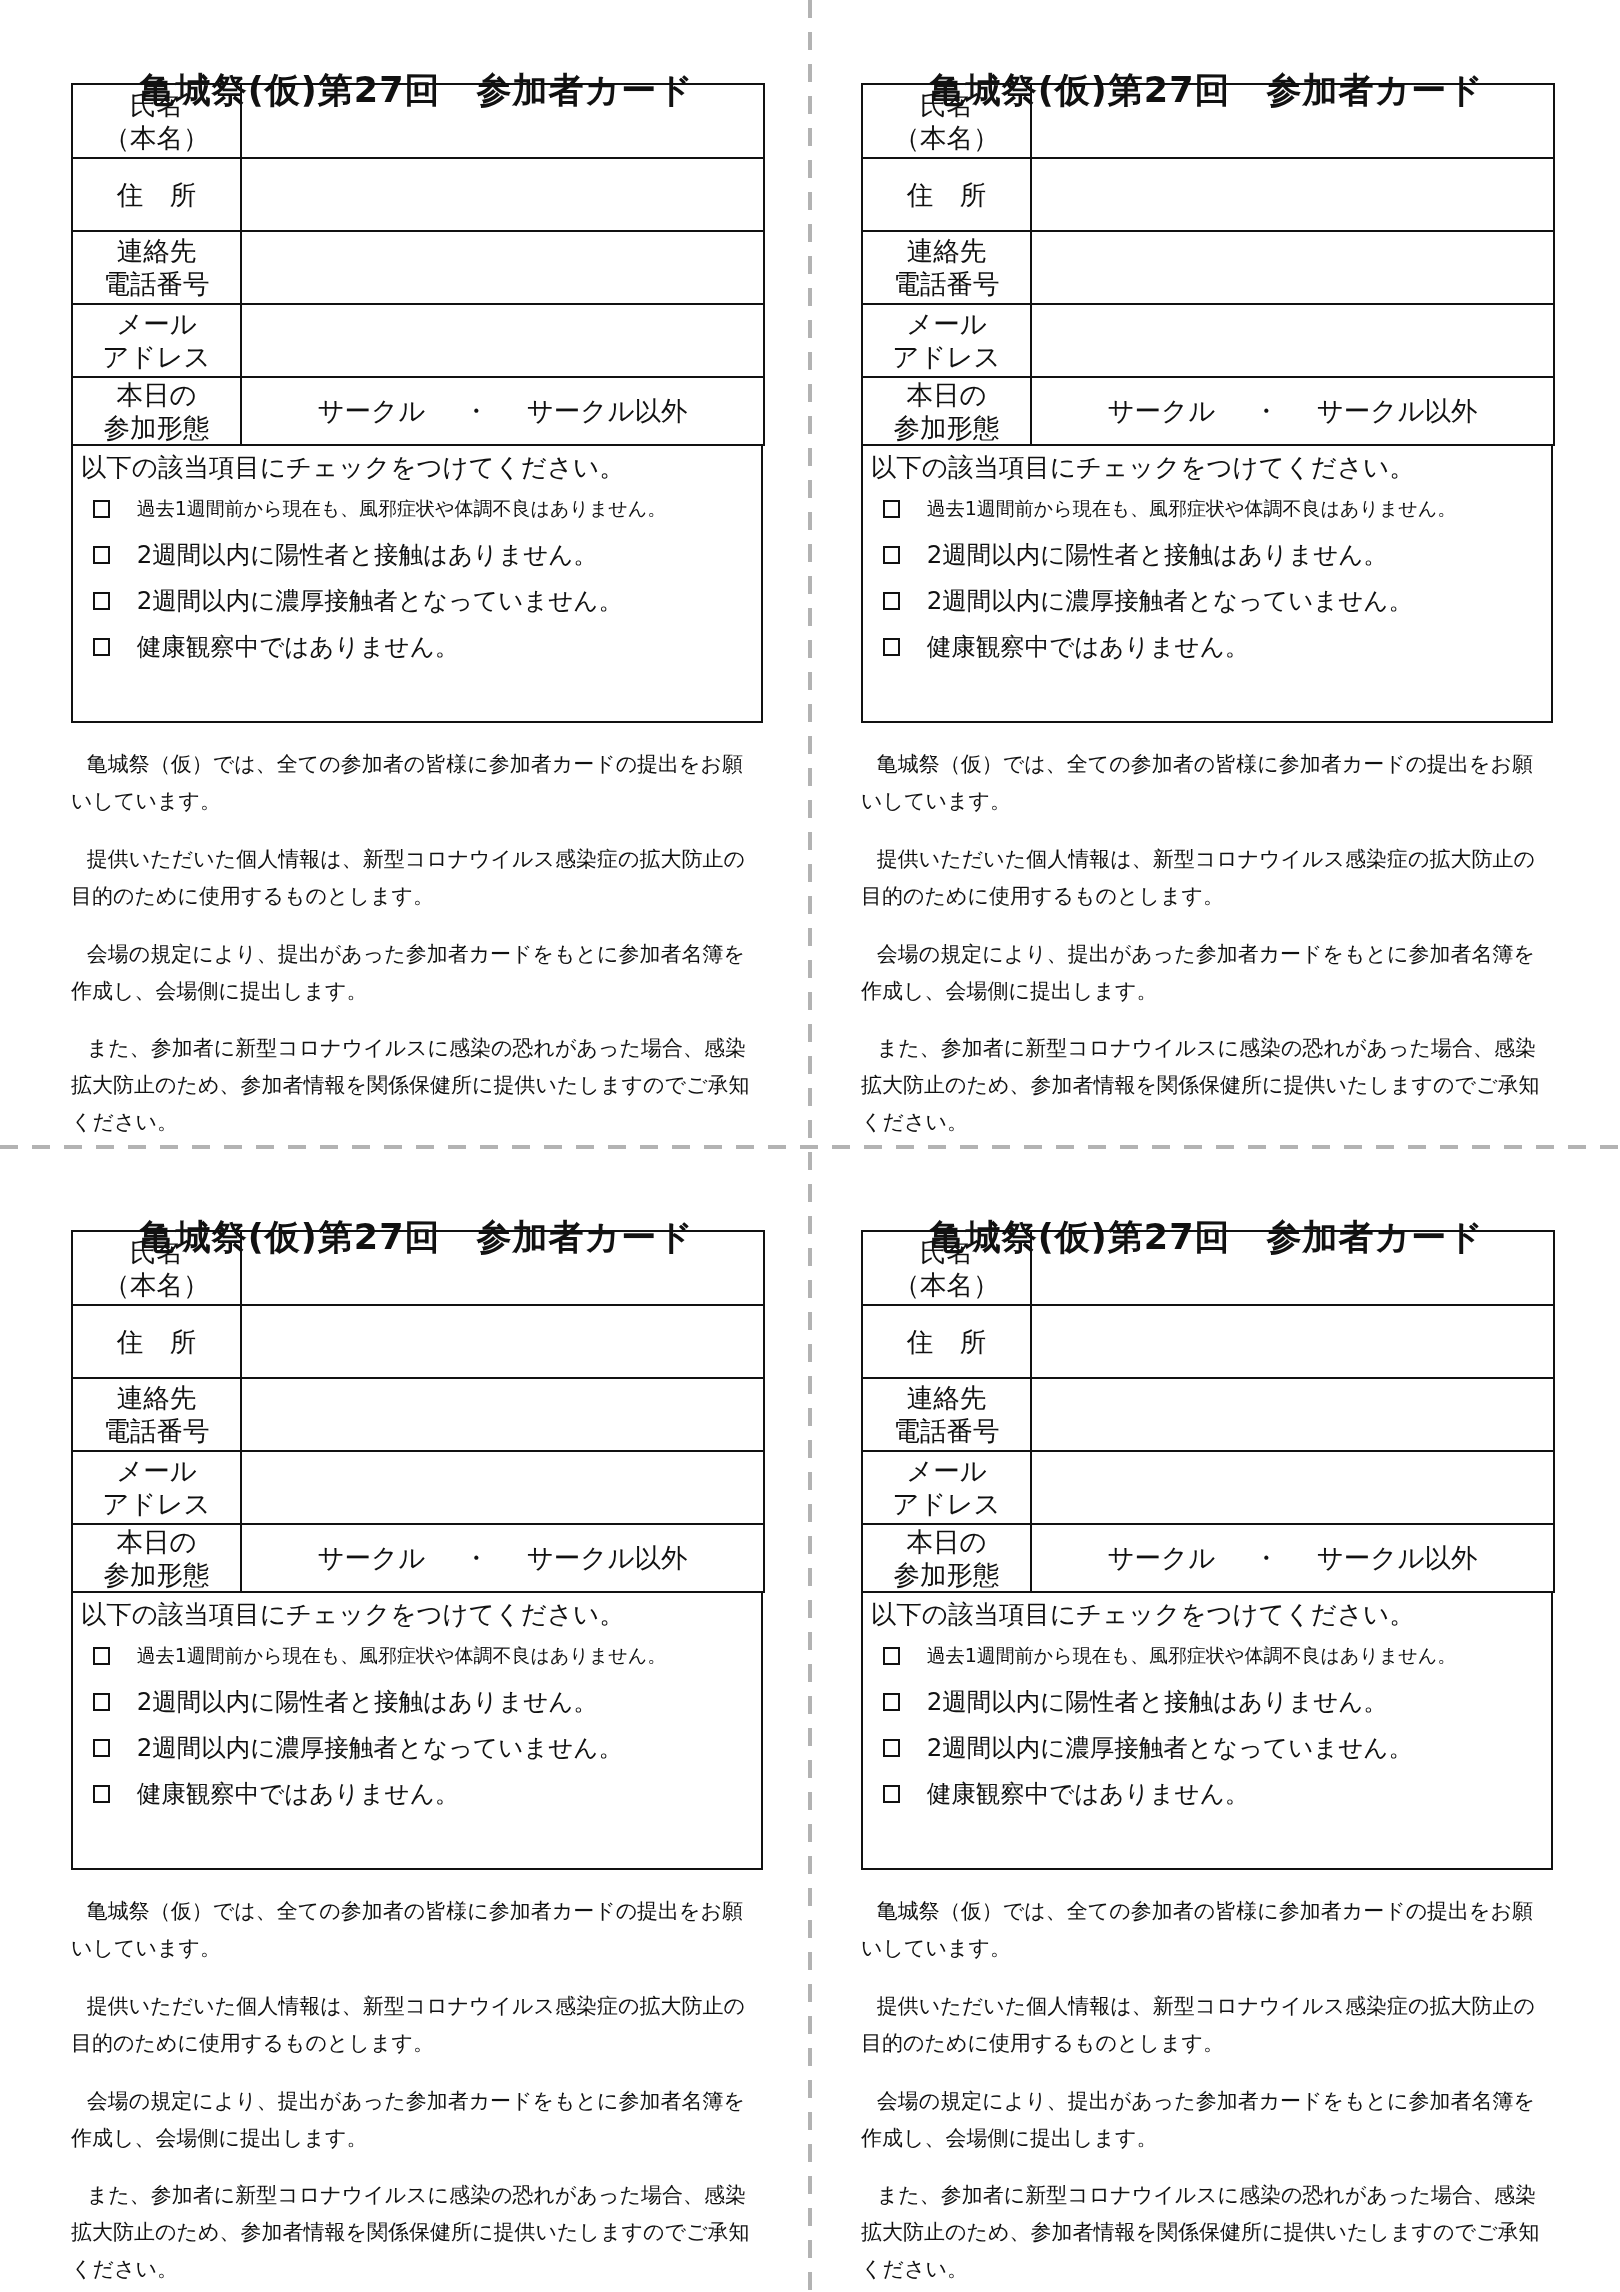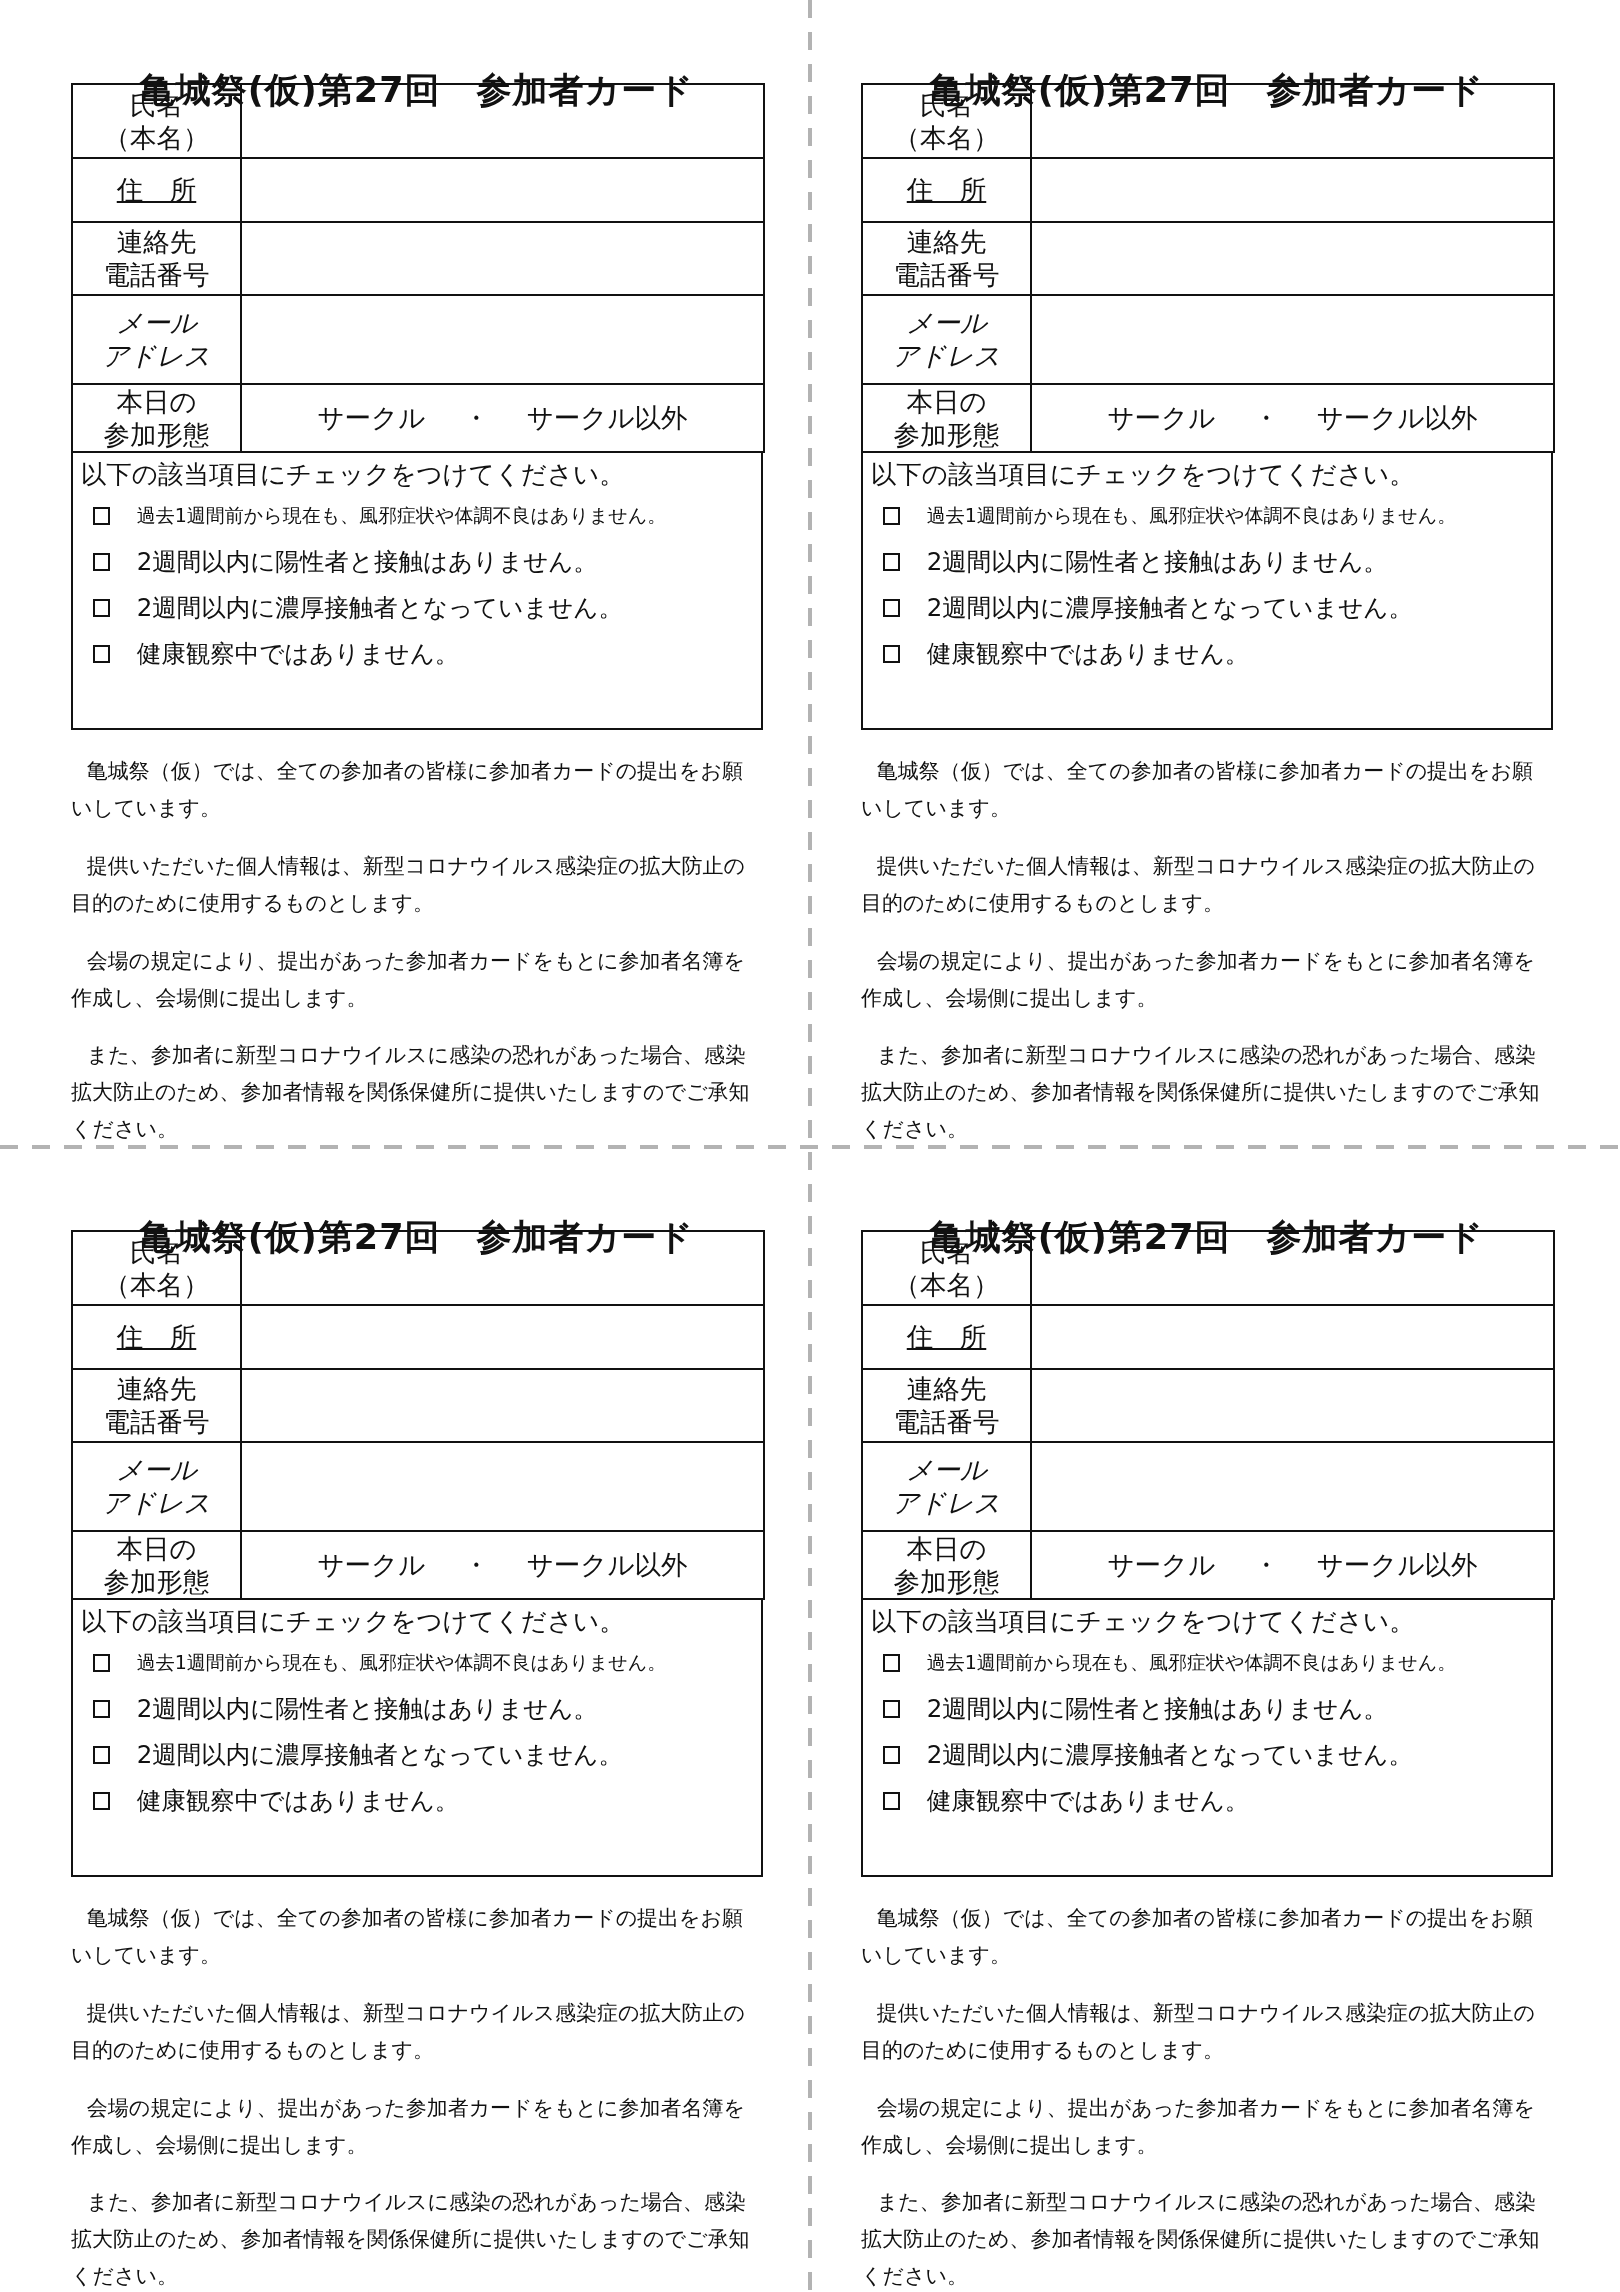--- a/index.html
+++ b/index.html
@@ -61,23 +61,23 @@
   .info-table td.lbl {
     width: 169px;
     text-align: center;
     vertical-align: middle;
     font-size: 26.5px;
     line-height: 1.25;
     white-space: pre-line;
   }
   .info-table td.val { width: 523px; vertical-align: middle; margin-left: 8px; }
   .info-table tr.r1 td { height: 74px; }
-  .info-table tr.r2 td { height: 64px; text-decoration: underline; }
+  .info-table tr.r2 td { height: 73px; }
   .info-table tr.r3 td { height: 73px; }
-  .info-table tr.r4 td { height: 89px; font-style: italic; }
+  .info-table tr.r4 td { height: 73px; }
   .info-table tr.r5 td { height: 66px; }
   .participation-value {
     text-align: center;
     font-size: 26.5px;
     word-spacing: 29px;
   }
 
   
   .checklist {
     width: 692px;

